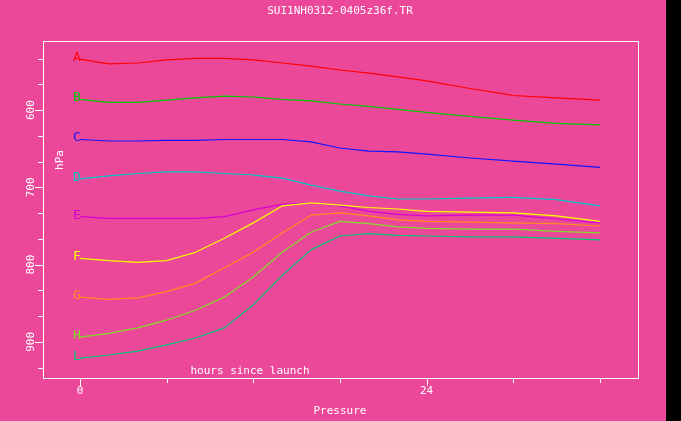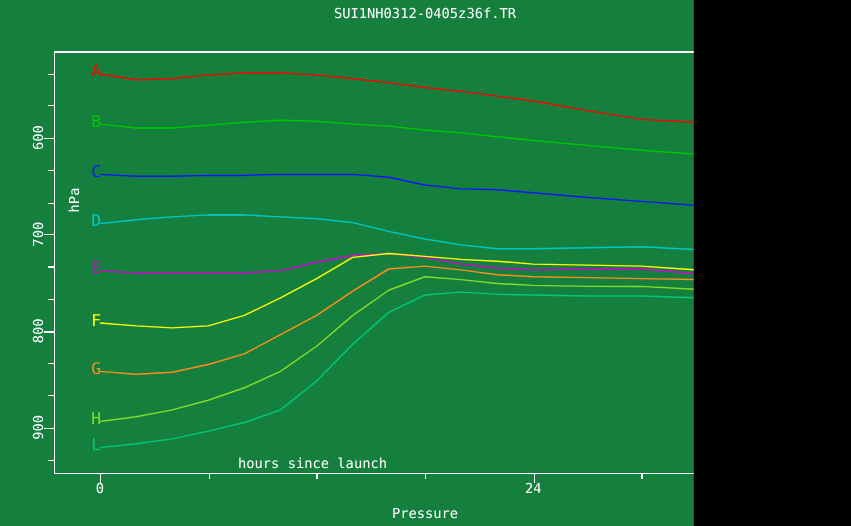--- a/index.html
+++ b/index.html
@@ -1,16 +1,16 @@
 <!DOCTYPE html>
 <html><head>
 <meta charset="utf-8">
 <style>
   html,body{margin:0;padding:0;background:#000;}
-  .stage{position:relative;width:555px;height:421px;background:#15803d;overflow:hidden;text-align:center;}
+  .stage{position:relative;width:666px;height:421px;background:#ec4899;overflow:hidden;text-align:center;}
   svg text{fill:#ffffff;font-family:"DejaVu Sans Mono",monospace;font-size:11px;}
   svg text.series-letter{font-size:13px;}
 </style>
 </head>
 <body>
 
 <div class="stage">
   <svg id="plot" width="681" height="421" viewBox="0 0 681 421">
     <text x="340" y="14" text-anchor="middle">SUI1NH0312-0405z36f.TR</text>
     <g id="axes" shape-rendering="crispEdges">

